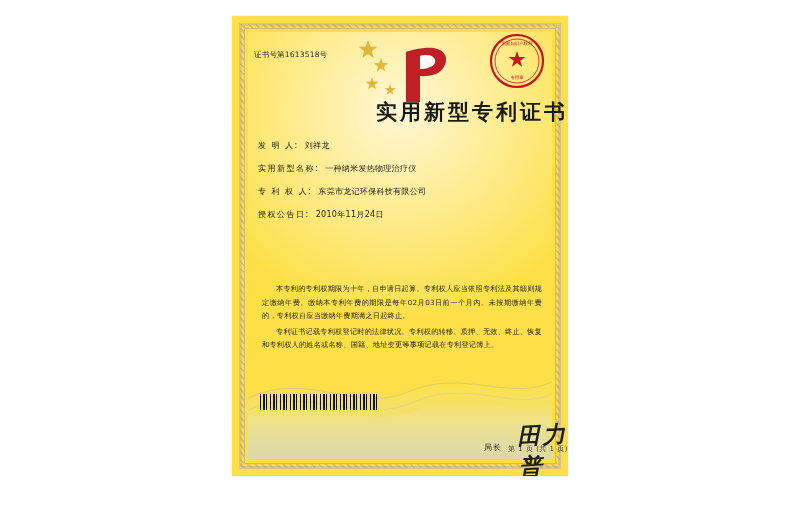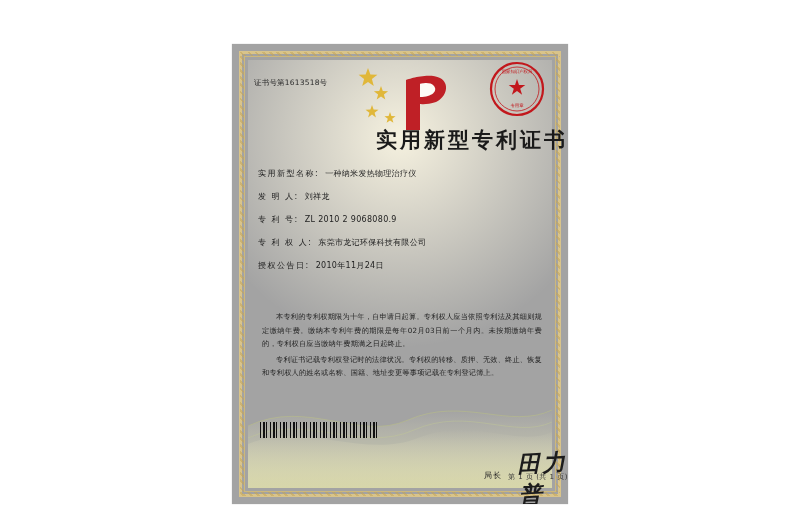--- a/index.html
+++ b/index.html
@@ -18,24 +18,24 @@
     position: relative;
     width: 800px;
     height: 524px;
     background: #ffffff;
   }
 
   
   .cert {
     position: absolute;
     left: 232px;
-    top: 44px;
+    top: 16px;
     width: 336px;
     height: 460px;
-    background: #a3a3a3;
+    background: #fde047;
     box-shadow: 0 0 1px rgba(0,0,0,0.25);
     overflow: hidden;
   }
 
   
   .border-outer {
     position: absolute;
     left: 7px;
     top: 7px;
     right: 7px;
@@ -274,27 +274,24 @@
         <text x="29" y="47" font-size="4.4" fill="#c2171c" text-anchor="middle" font-family="DejaVu Sans, sans-serif">专用章</text>
       </svg>
     </div>
 
     <div class="cert-no">证书号第1613518号</div>
 
     <div class="title">实用新型专利证书</div>
 
     <div class="fields">
       <div class="field">
-        <span class="lab">实用新型名称:</span><span class="val">一种纳米发热物理治疗仪</span>
-      </div>
-      <div class="field">
         <span class="lab">发 明 人:</span><span class="val">刘祥龙</span>
       </div>
       <div class="field">
-        <span class="lab">专 利 号:</span><span class="val">ZL 2010 2 9068080.9</span>
+        <span class="lab">实用新型名称:</span><span class="val">一种纳米发热物理治疗仪</span>
       </div>
       <div class="field">
         <span class="lab">专 利 权 人:</span><span class="val">东莞市龙记环保科技有限公司</span>
       </div>
       <div class="field">
         <span class="lab">授权公告日:</span><span class="val">2010年11月24日</span>
       </div>
     </div>
 
     <div class="body-text">

